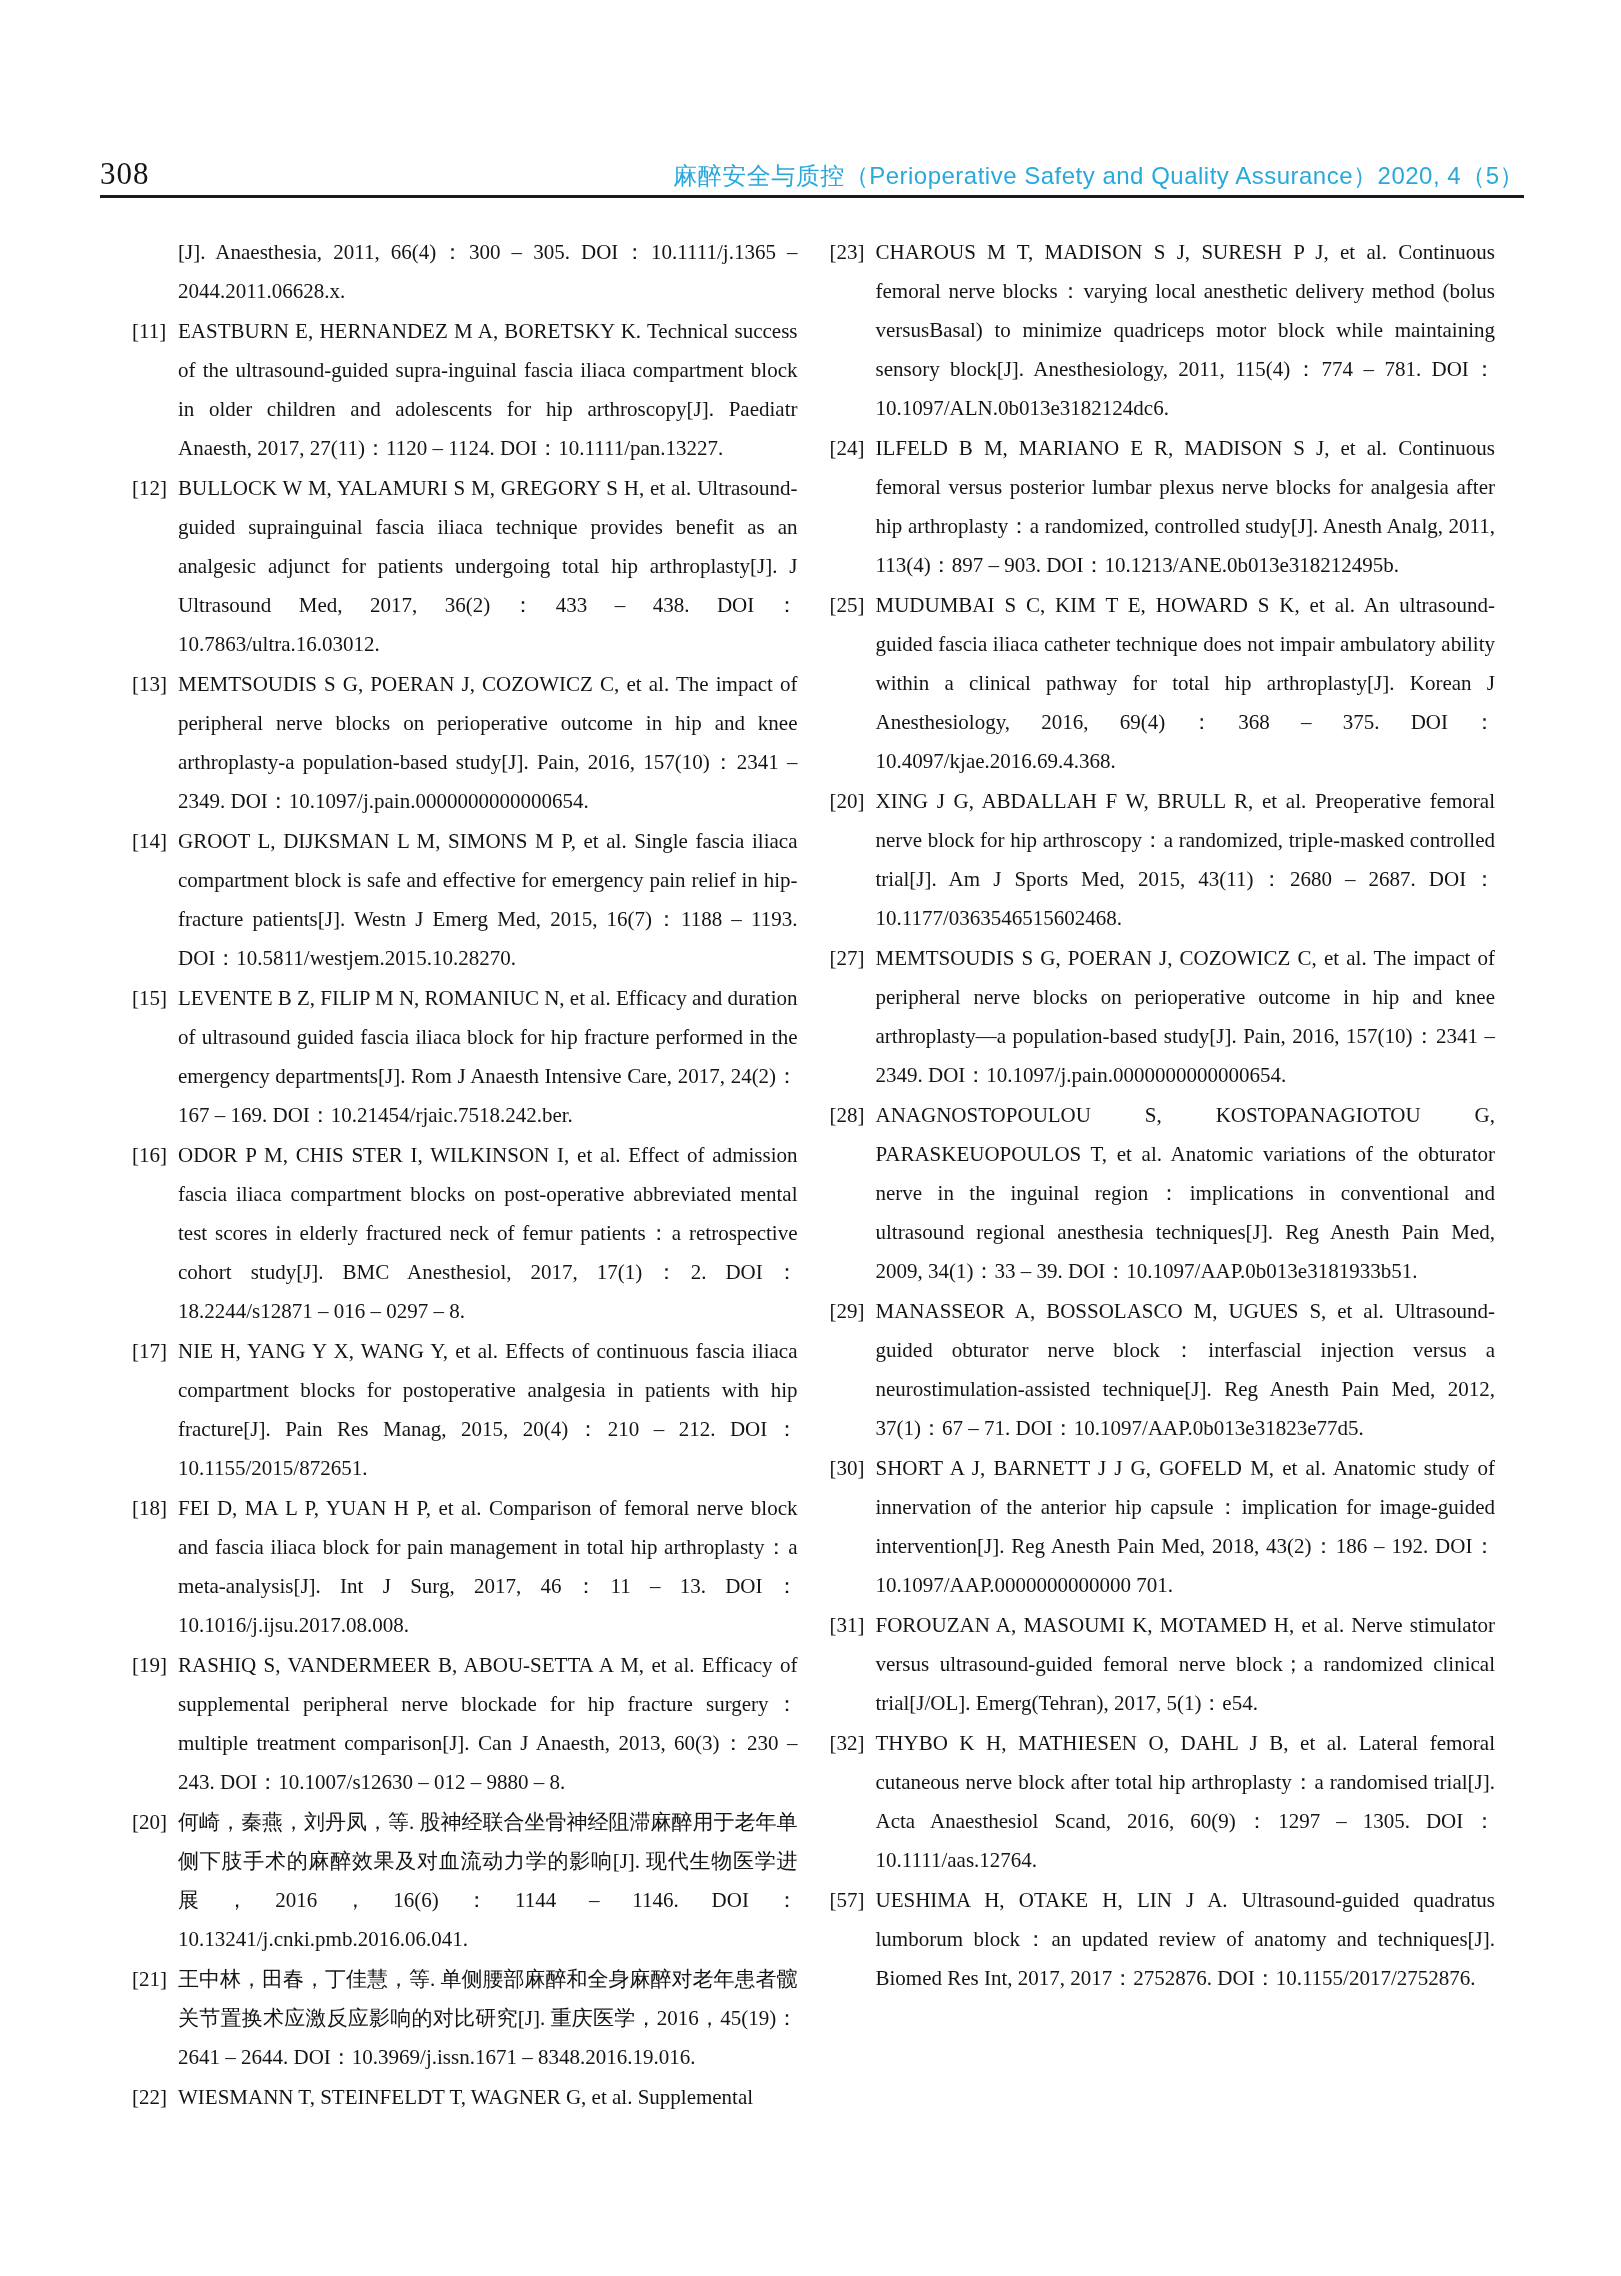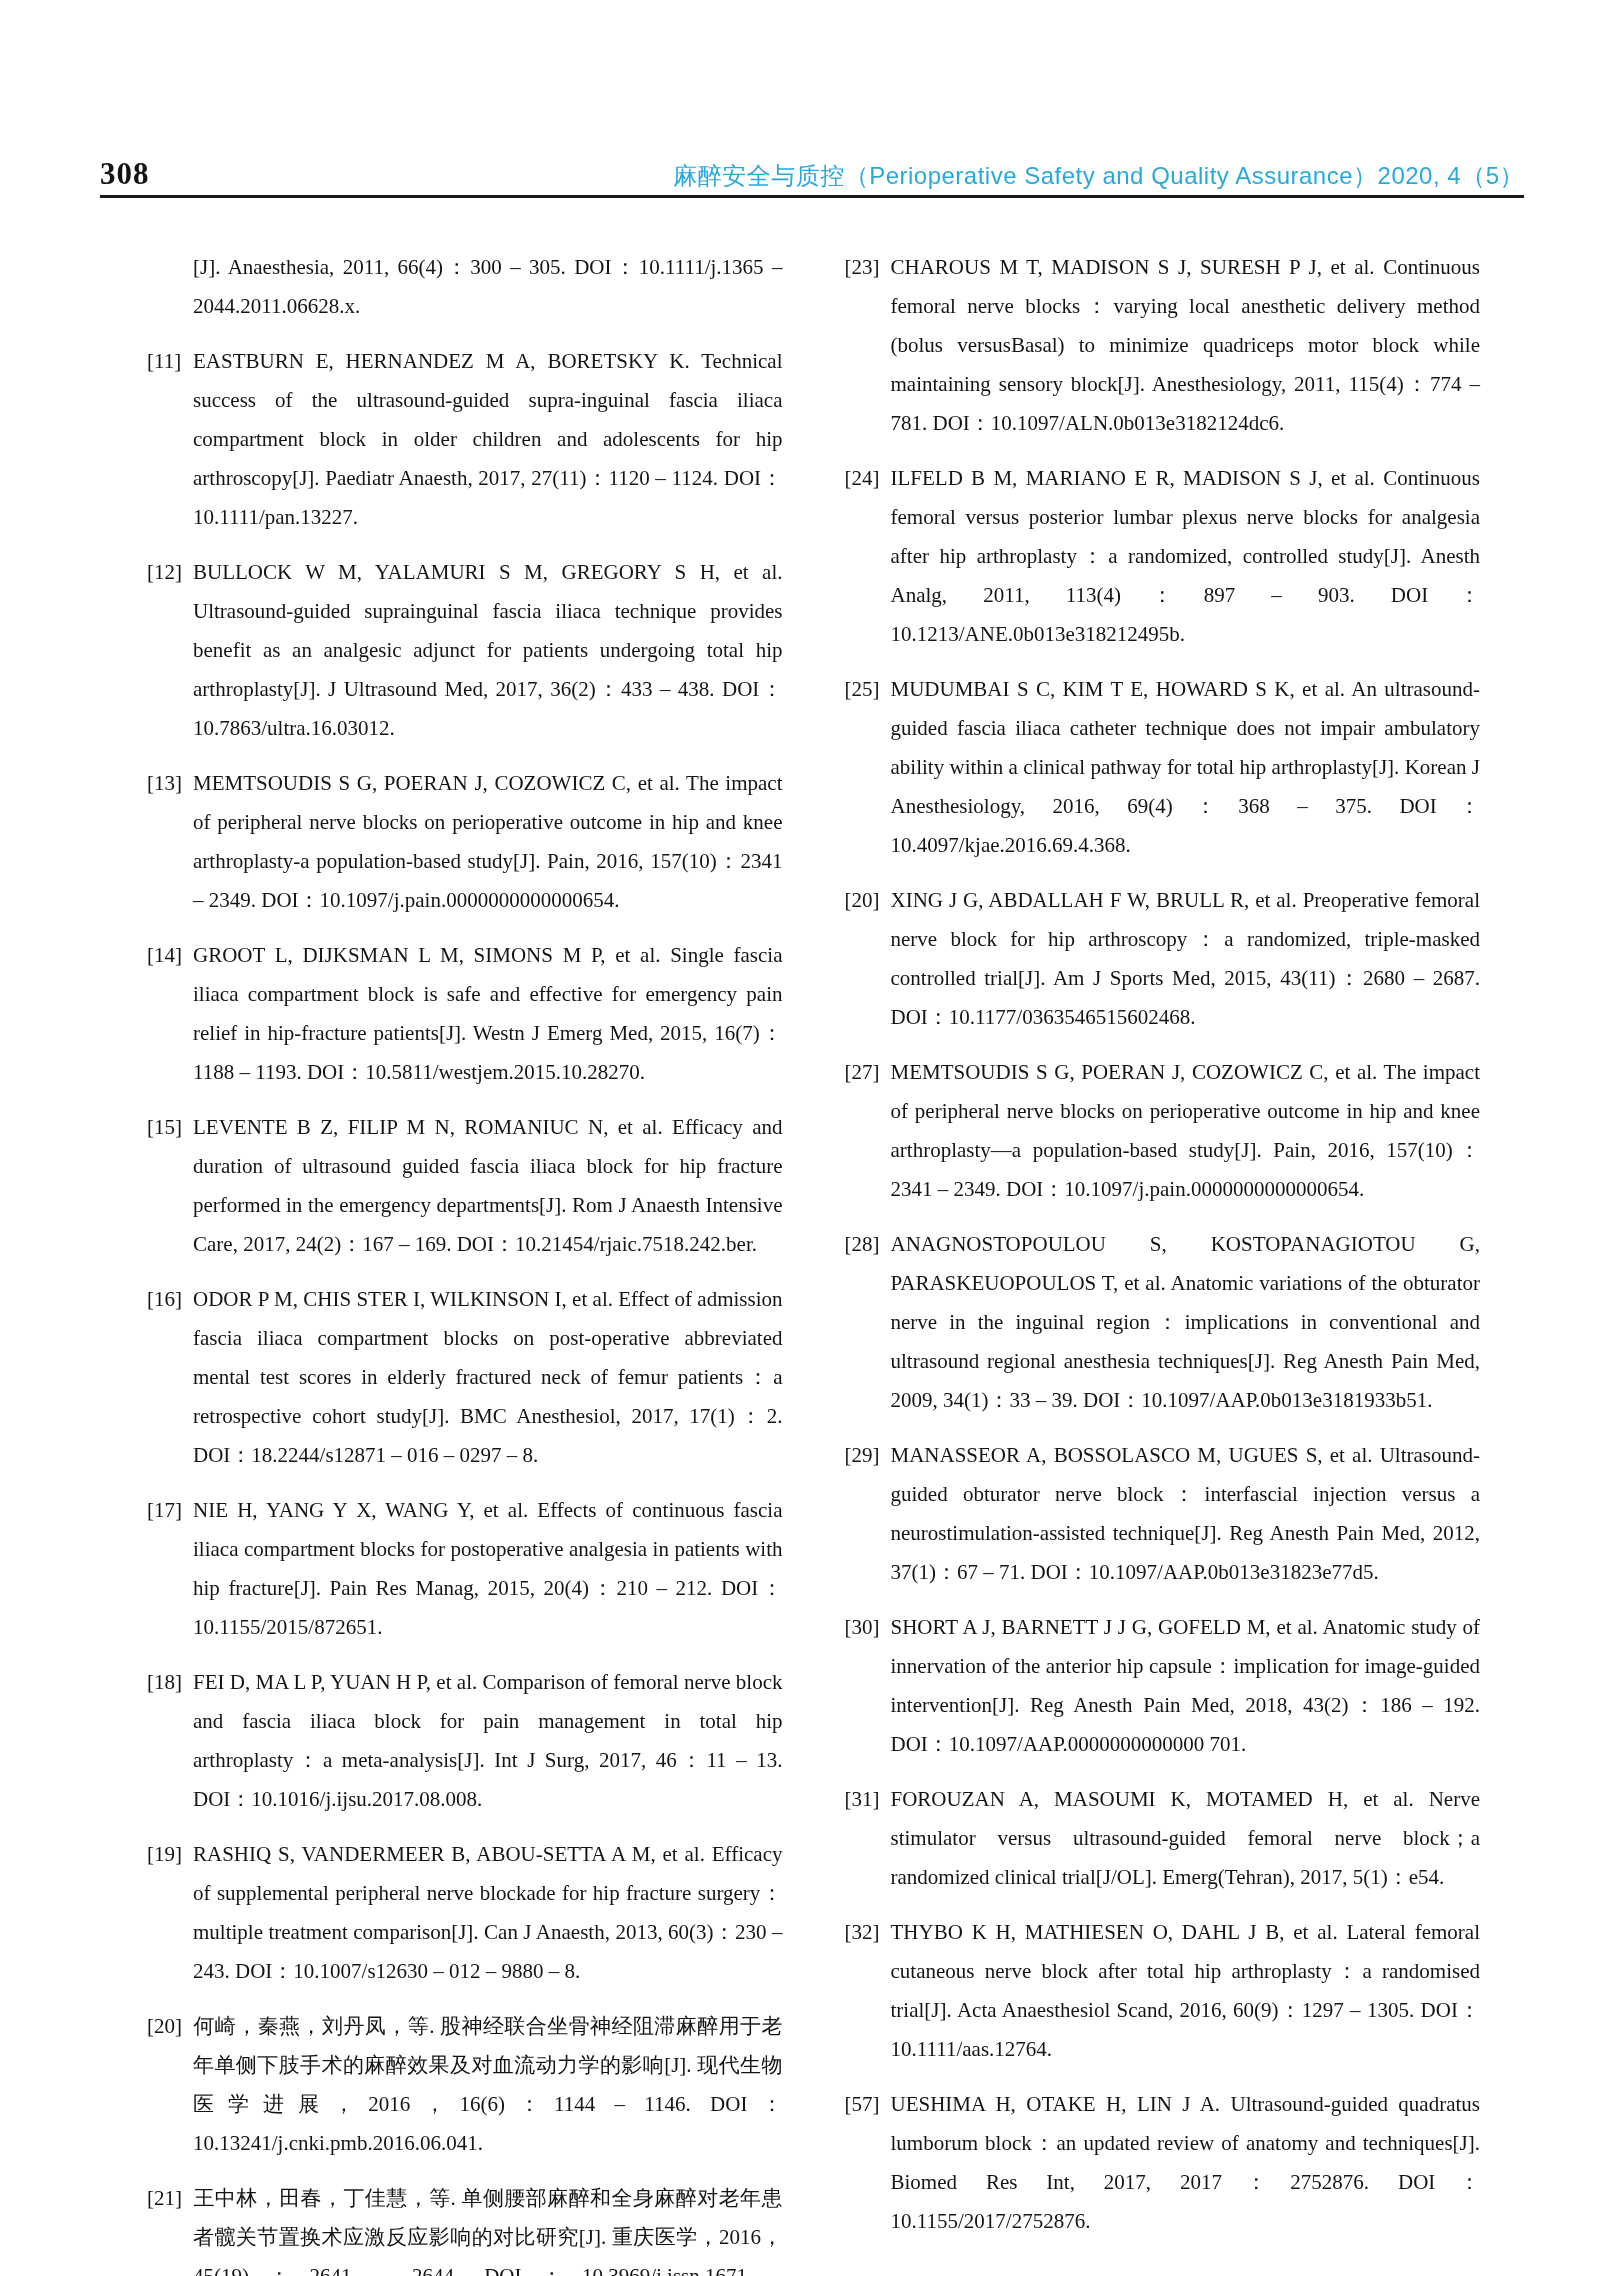--- a/index.html
+++ b/index.html
@@ -24,21 +24,20 @@
     height: 52px;
     display: flex;
     justify-content: space-between;
     align-items: flex-end;
   }
   .page-number {
     font-size: 31px;
     line-height: 1;
     color: var(--text, #141414);
     letter-spacing: 1px;
-    font-weight: bold;
   }
   .journal-title {
     font-family: "Liberation Sans", "DejaVu Sans", sans-serif;
     font-size: 24px;
     line-height: 1.1;
     color: var(--accent, #29A8DC);
     letter-spacing: 0.5px;
   }
   .rule {
     position: absolute;
@@ -56,21 +55,21 @@
     display: flex;
     gap: 30px;
   }
   .col {
     width: 668px;
     font-size: 21px;
     line-height: 39px;
     text-align: justify;
   }
   .ref {
-    margin: 16px;
+    margin: 1px;
     padding-left: 46px;
     text-indent: -46px;
   }
   .ref.no-label {
     text-indent: 0;
   }
   .ref-label {
     display: inline-block;
     width: 46px;
     text-indent: 0;

